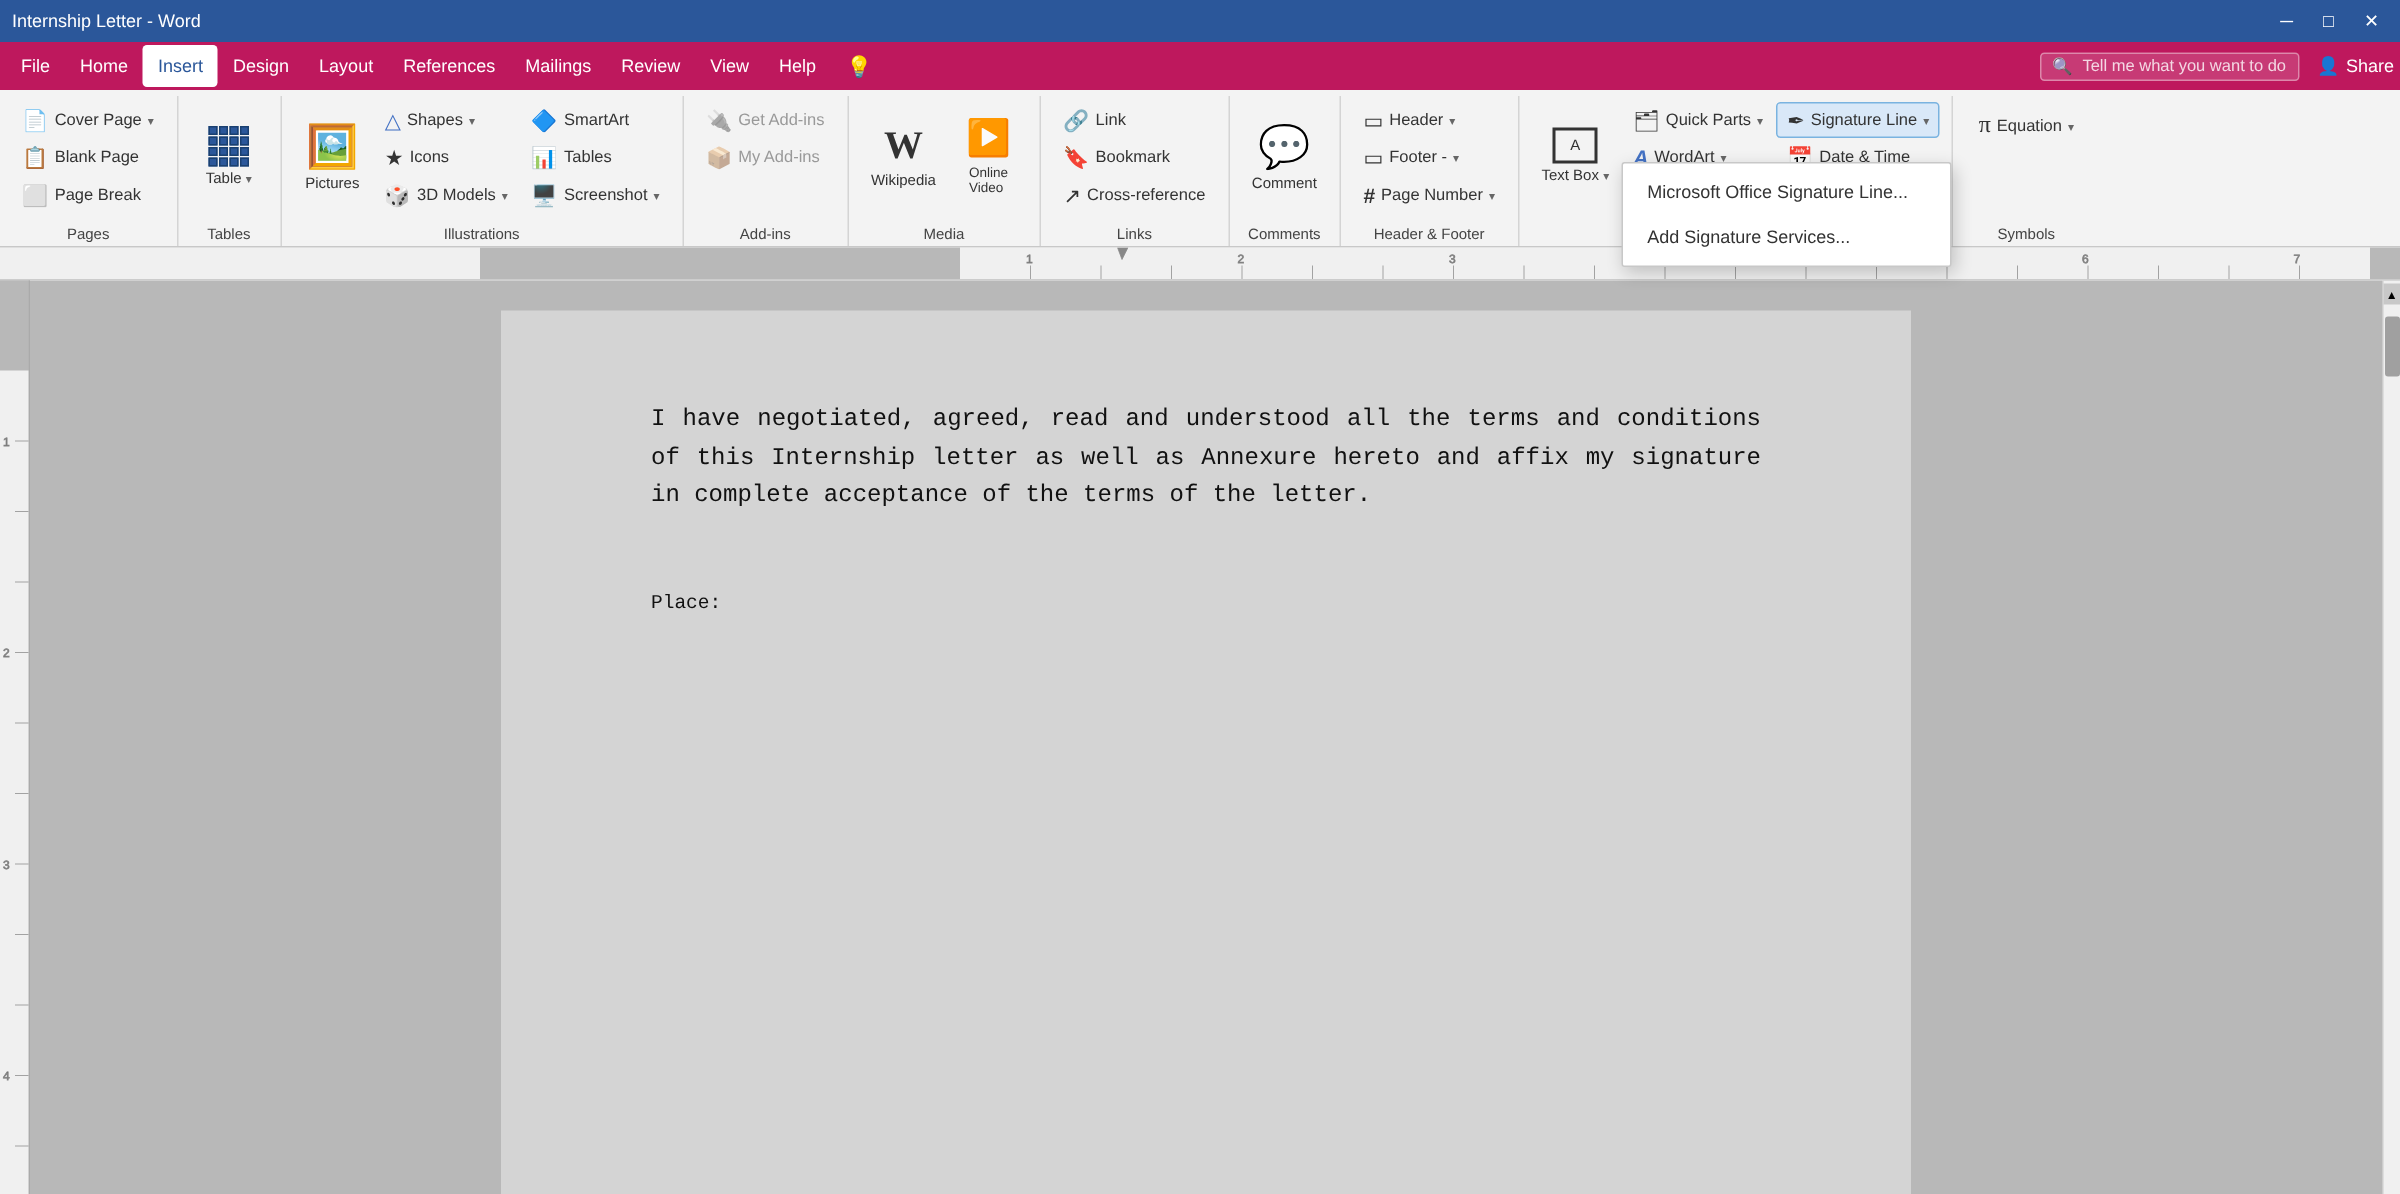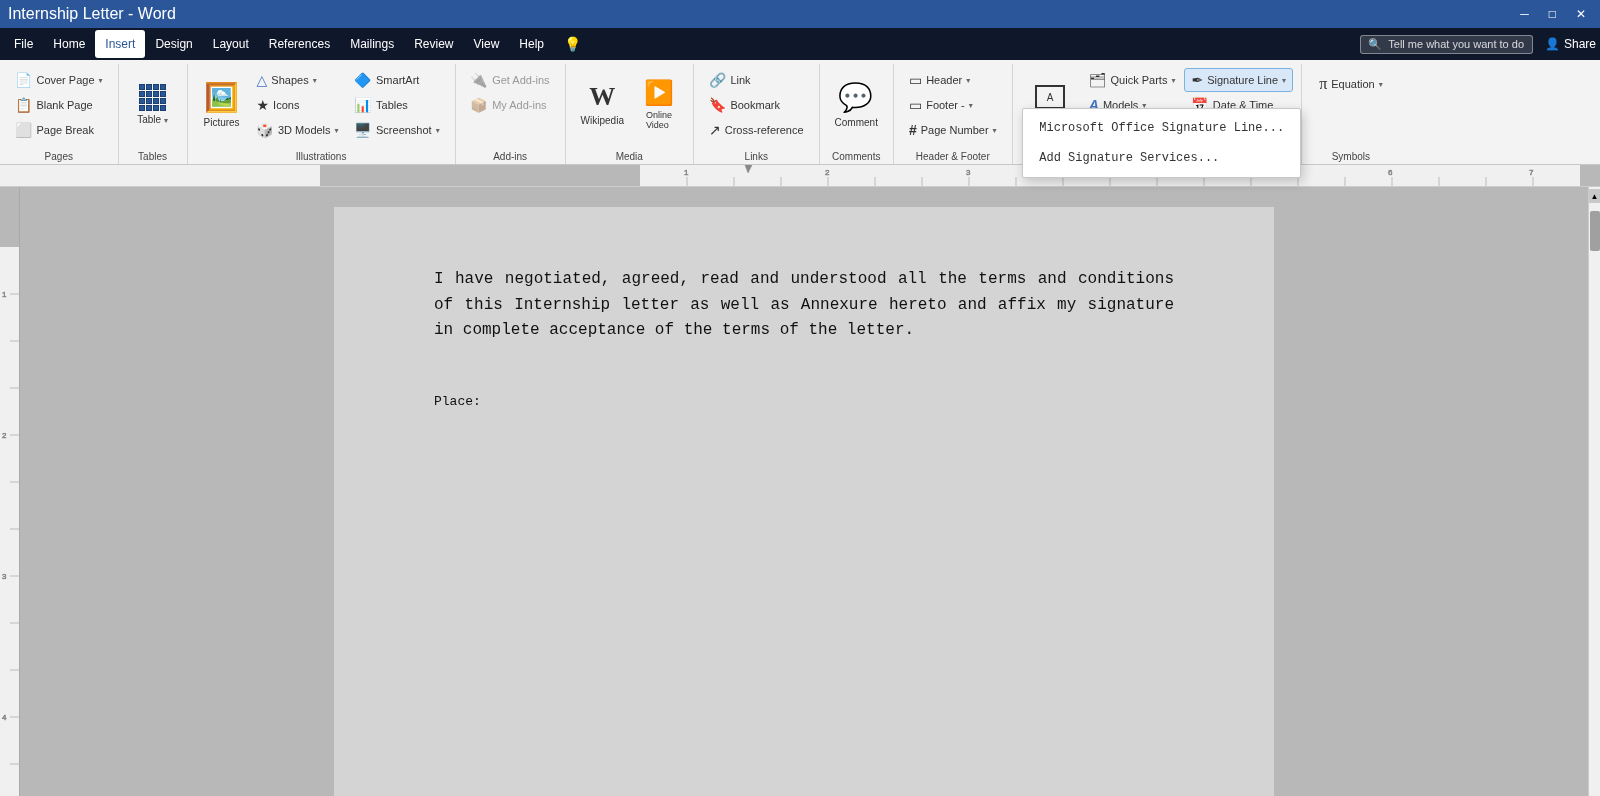--- a/index.html
+++ b/index.html
@@ -14,21 +14,21 @@
       align-items: center;
       justify-content: space-between;
       padding: 0 8px;
       font-size: 12px;
     }
     .title-bar-left { display: flex; align-items: center; gap: 8px; }
     .title-bar-right { display: flex; align-items: center; gap: 8px; }
 
     
     .menu-bar {
-      background: #0f172a;
+      background: #be185d;
       display: flex;
       align-items: center;
       height: 32px;
       padding: 0 4px;
     }
     .menu-item {
       color: white;
       padding: 4px 10px;
       cursor: pointer;
       border-radius: 3px;
@@ -197,21 +197,20 @@
       position: absolute;
       top: 44px;
       right: 0;
       background: white;
       border: 1px solid #c8c8c8;
       box-shadow: 2px 4px 12px rgba(0,0,0,0.2);
       z-index: 1000;
       min-width: 220px;
       padding: 4px 0;
       border-radius: 2px;
-      font-family: Liberation Mono, monospace;
     }
     .dropdown-menu-item {
       padding: 8px 16px;
       font-size: 12px;
       color: #333;
       cursor: pointer;
       white-space: nowrap;
     }
 
     
@@ -233,21 +232,21 @@
     .ribbon-btn-active {
       background: #d9e8f8;
       border: 1px solid #7ab3e0 !important;
     }
   </style>
 </head>
 <body>
 
 <div class="title-bar">
   <div class="title-bar-left">
-    <span style="font-size:16px;">Internship Letter - Word</span>
+    <span style="font-size:12px;">Internship Letter - Word</span>
   </div>
   <div class="title-bar-right">
     <span style="cursor:pointer;padding:0 6px;">─</span>
     <span style="cursor:pointer;padding:0 6px;">□</span>
     <span style="cursor:pointer;padding:0 6px;">✕</span>
   </div>
 </div>
 
 <div class="menu-bar">
   <div class="menu-item">File</div>
@@ -452,21 +451,21 @@
         <span>Text Box <span class="dropdown-arrow">▾</span></span>
       </div>
       <div class="ribbon-col">
         <div class="ribbon-btn-small">
           <span style="font-size:14px;">🗂</span>
           <span>Quick Parts</span>
           <span class="dropdown-arrow">▾</span>
         </div>
         <div class="ribbon-btn-small">
           <span style="font-size:14px;font-style:italic;font-weight:bold;color:#4472c4;">A</span>
-          <span>Models</span>
+          <span>WordArt</span>
           <span class="dropdown-arrow">▾</span>
         </div>
         <div class="ribbon-btn-small">
           <span style="font-size:18px;font-weight:bold;">A</span>
           <span>Drop Cap</span>
           <span class="dropdown-arrow">▾</span>
         </div>
       </div>
       <div class="ribbon-col">
         <div class="ribbon-btn-small ribbon-btn-active">

